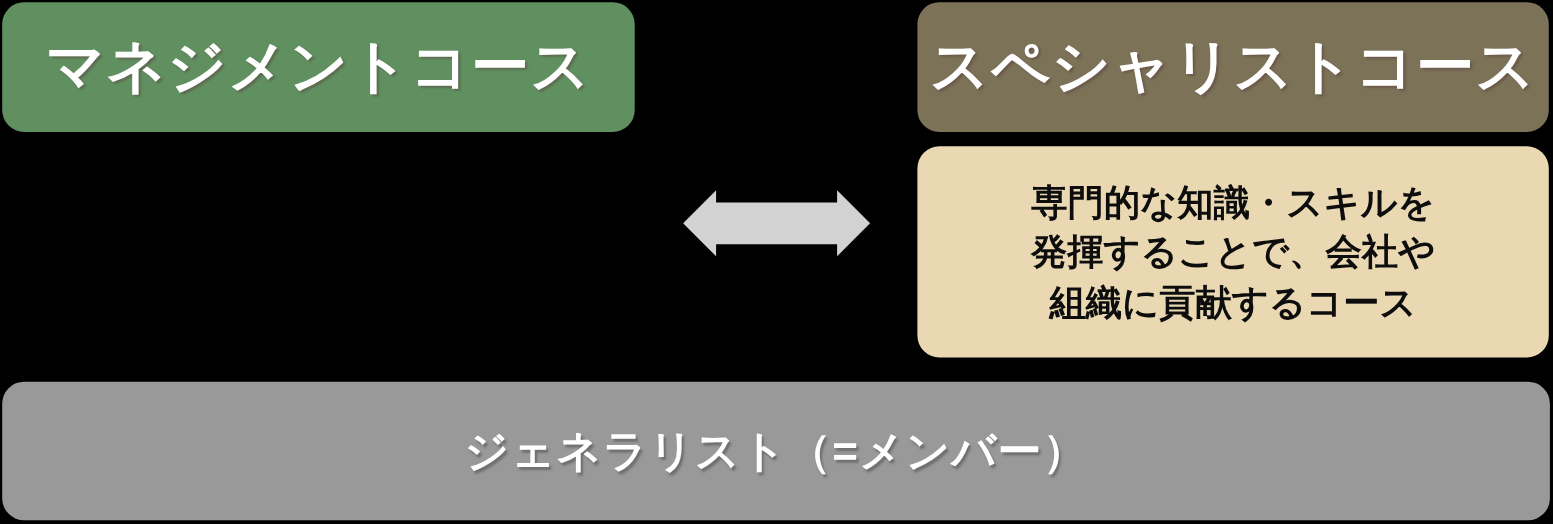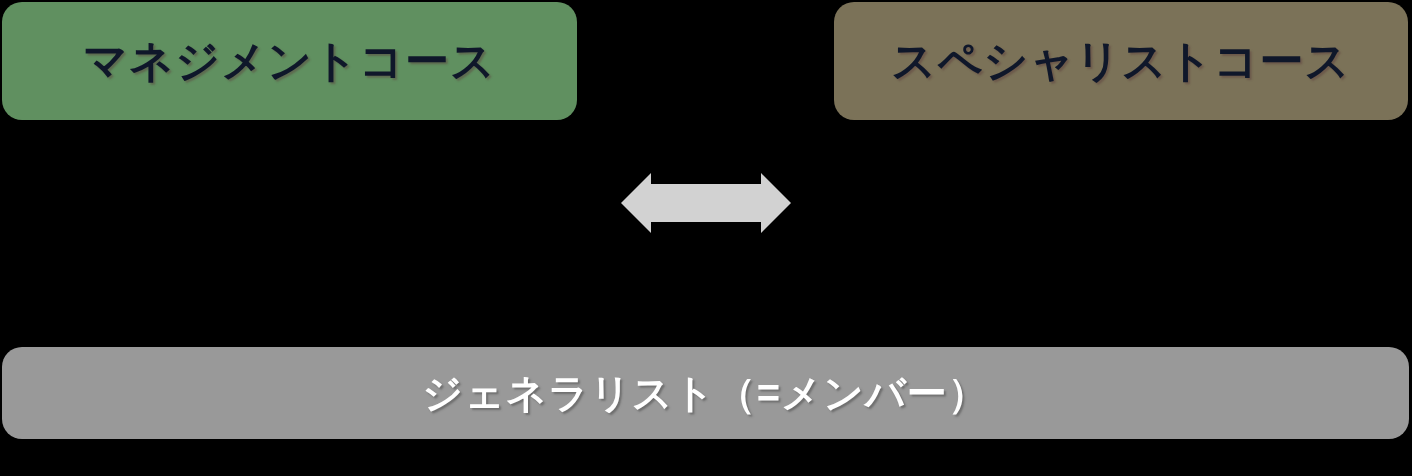--- a/index.html
+++ b/index.html
@@ -25,22 +25,22 @@
     align-items: center;
     justify-content: center;
     text-align: center;
     box-sizing: border-box;
   }
   .header-box {
     top: 2px;
     height: 118px;
   }
   .header-box .title {
-    color: #0f172a;
-    font-size: 44px;
+    color: #ffffff;
+    font-size: 53px;
     font-weight: 700;
     letter-spacing: 1px;
     text-shadow: 2px 2px 2px rgba(90, 60, 60, 0.45);
   }
   .left-col  { left: 2px;   width: 575px; }
   .right-col { left: 834px; width: 574px; }
   .body-box {
     top: 133px;
     height: 192px;
     padding: 8px 20px;
@@ -56,21 +56,21 @@
     position: absolute;
     left: 621px;
     top: 173px;
     width: 170px;
     height: 60px;
   }
   .base-bar {
     left: 2px;
     top: 347px;
     width: 1407px;
-    height: 92px;
+    height: 126px;
   }
   .base-bar .label {
     color: #ffffff;
     font-size: 40px;
     font-weight: 700;
     letter-spacing: 1px;
     text-shadow: 2px 2px 2px rgba(70, 70, 70, 0.5);
   }
 </style>
 </head>
@@ -80,20 +80,25 @@
 
   <div class="box header-box left-col" style="background-color: rgb(96, 144, 96);">
     <span class="title">マネジメントコース</span>
   </div>
 
   <div class="box header-box right-col" style="background-color: rgb(123, 114, 88);">
     <span class="title">スペシャリストコース</span>
   </div>
 
 
+  <div class="box body-box right-col" style="background-color: rgb(233, 216, 178);">
+    <span class="desc">専門的な知識・スキルを
+発揮することで、会社や
+組織に貢献するコース</span>
+  </div>
 
   <div class="arrow-wrap">
     <svg width="170" height="60" viewBox="0 0 170 60" xmlns="http://www.w3.org/2000/svg">
       <polygon points="0,30 30,0 30,11 140,11 140,0 170,30 140,60 140,49 30,49 30,60" fill="#d2d2d2"></polygon>
     </svg>
   </div>
 
   <div class="box base-bar" style="background-color: rgb(153, 153, 153);">
     <span class="label">ジェネラリスト（=メンバー）</span>
   </div>

